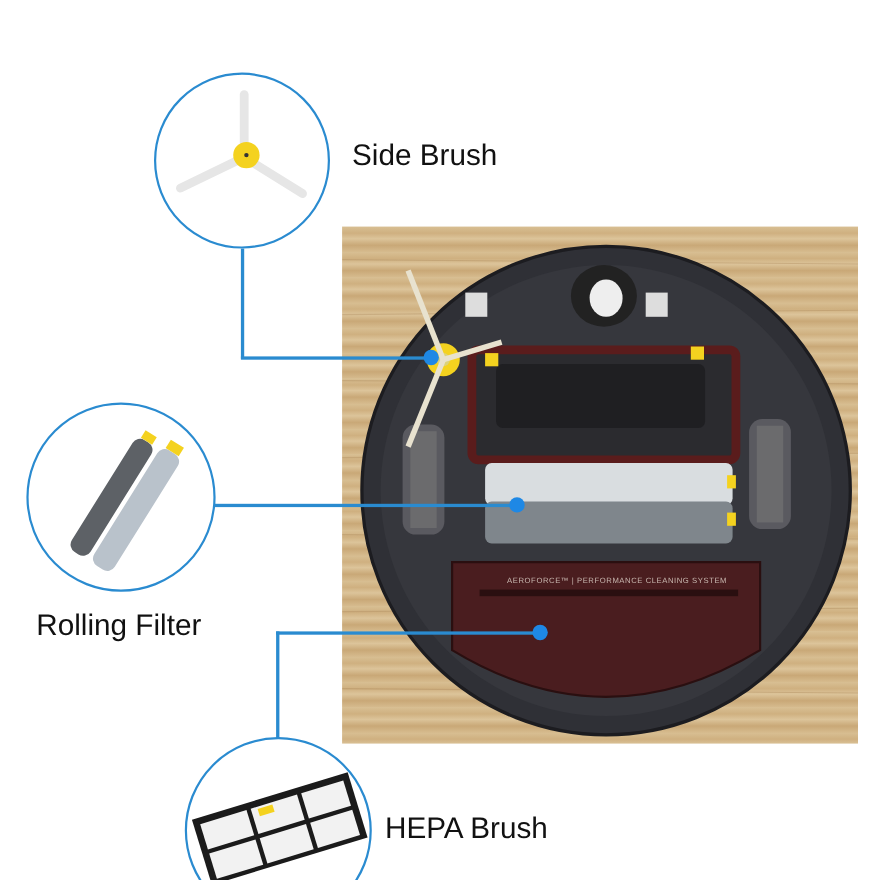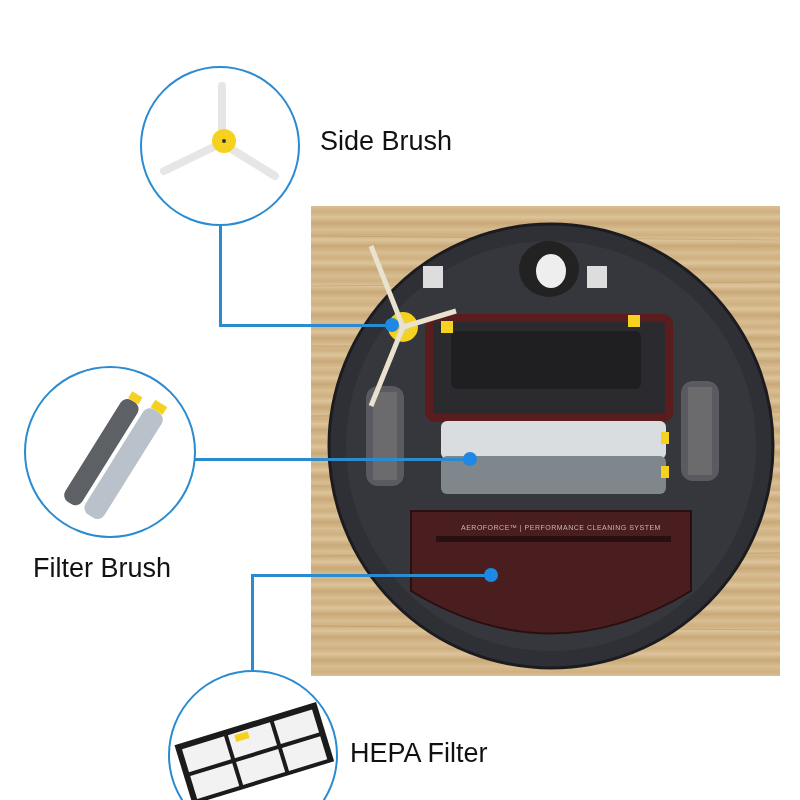--- a/index.html
+++ b/index.html
@@ -84,32 +84,32 @@
     <g transform="rotate(-58 86 86)">
       <rect x="22" y="66" width="120" height="20" rx="8" fill="#5d6166"></rect>
       <rect x="142" y="70" width="8" height="12" fill="#f4d21f"></rect>
       <rect x="22" y="90" width="124" height="22" rx="8" fill="#b9c2cb"></rect>
       <rect x="146" y="94" width="9" height="14" fill="#f4d21f"></rect>
     </g>
   </svg>
 </div>
 <div class="abs line" style="left:195px; top:422px; width:277px; height:3px;"></div>
 <div class="abs dot" style="left:463px; top:416px;"></div>
-<div class="abs label" style="left:33px; top:517px;">Filter Brush</div>
+<div class="abs label" style="left:33px; top:517px;">Rolling Filter</div>
 
 <div class="abs line" style="left:251px; top:538px; width:242px; height:3px;"></div>
 <div class="abs line" style="left:251px; top:538px; width:3px; height:98px;"></div>
 <div class="abs dot" style="left:484px; top:532px;"></div>
 <div class="abs circle" style="left:168px; top:634px; width:170px; height:170px;">
   <svg width="170" height="170" viewBox="0 0 170 170">
     <g transform="rotate(-17 85 80)">
       <rect x="10" y="50" width="148" height="62" fill="#1b1b1b"></rect>
       <rect x="16" y="56" width="44" height="24" fill="#f2f2f2"></rect>
       <rect x="64" y="56" width="44" height="24" fill="#f2f2f2"></rect>
       <rect x="112" y="56" width="40" height="24" fill="#f2f2f2"></rect>
       <rect x="16" y="84" width="44" height="24" fill="#f2f2f2"></rect>
       <rect x="64" y="84" width="44" height="24" fill="#f2f2f2"></rect>
       <rect x="112" y="84" width="40" height="24" fill="#f2f2f2"></rect>
       <rect x="70" y="58" width="14" height="7" fill="#f4d21f"></rect>
     </g>
   </svg>
 </div>
-<div class="abs label" style="left:350px; top:702px;">HEPA Filter</div>
+<div class="abs label" style="left:350px; top:702px;">HEPA Brush</div>
 
 </body></html>

